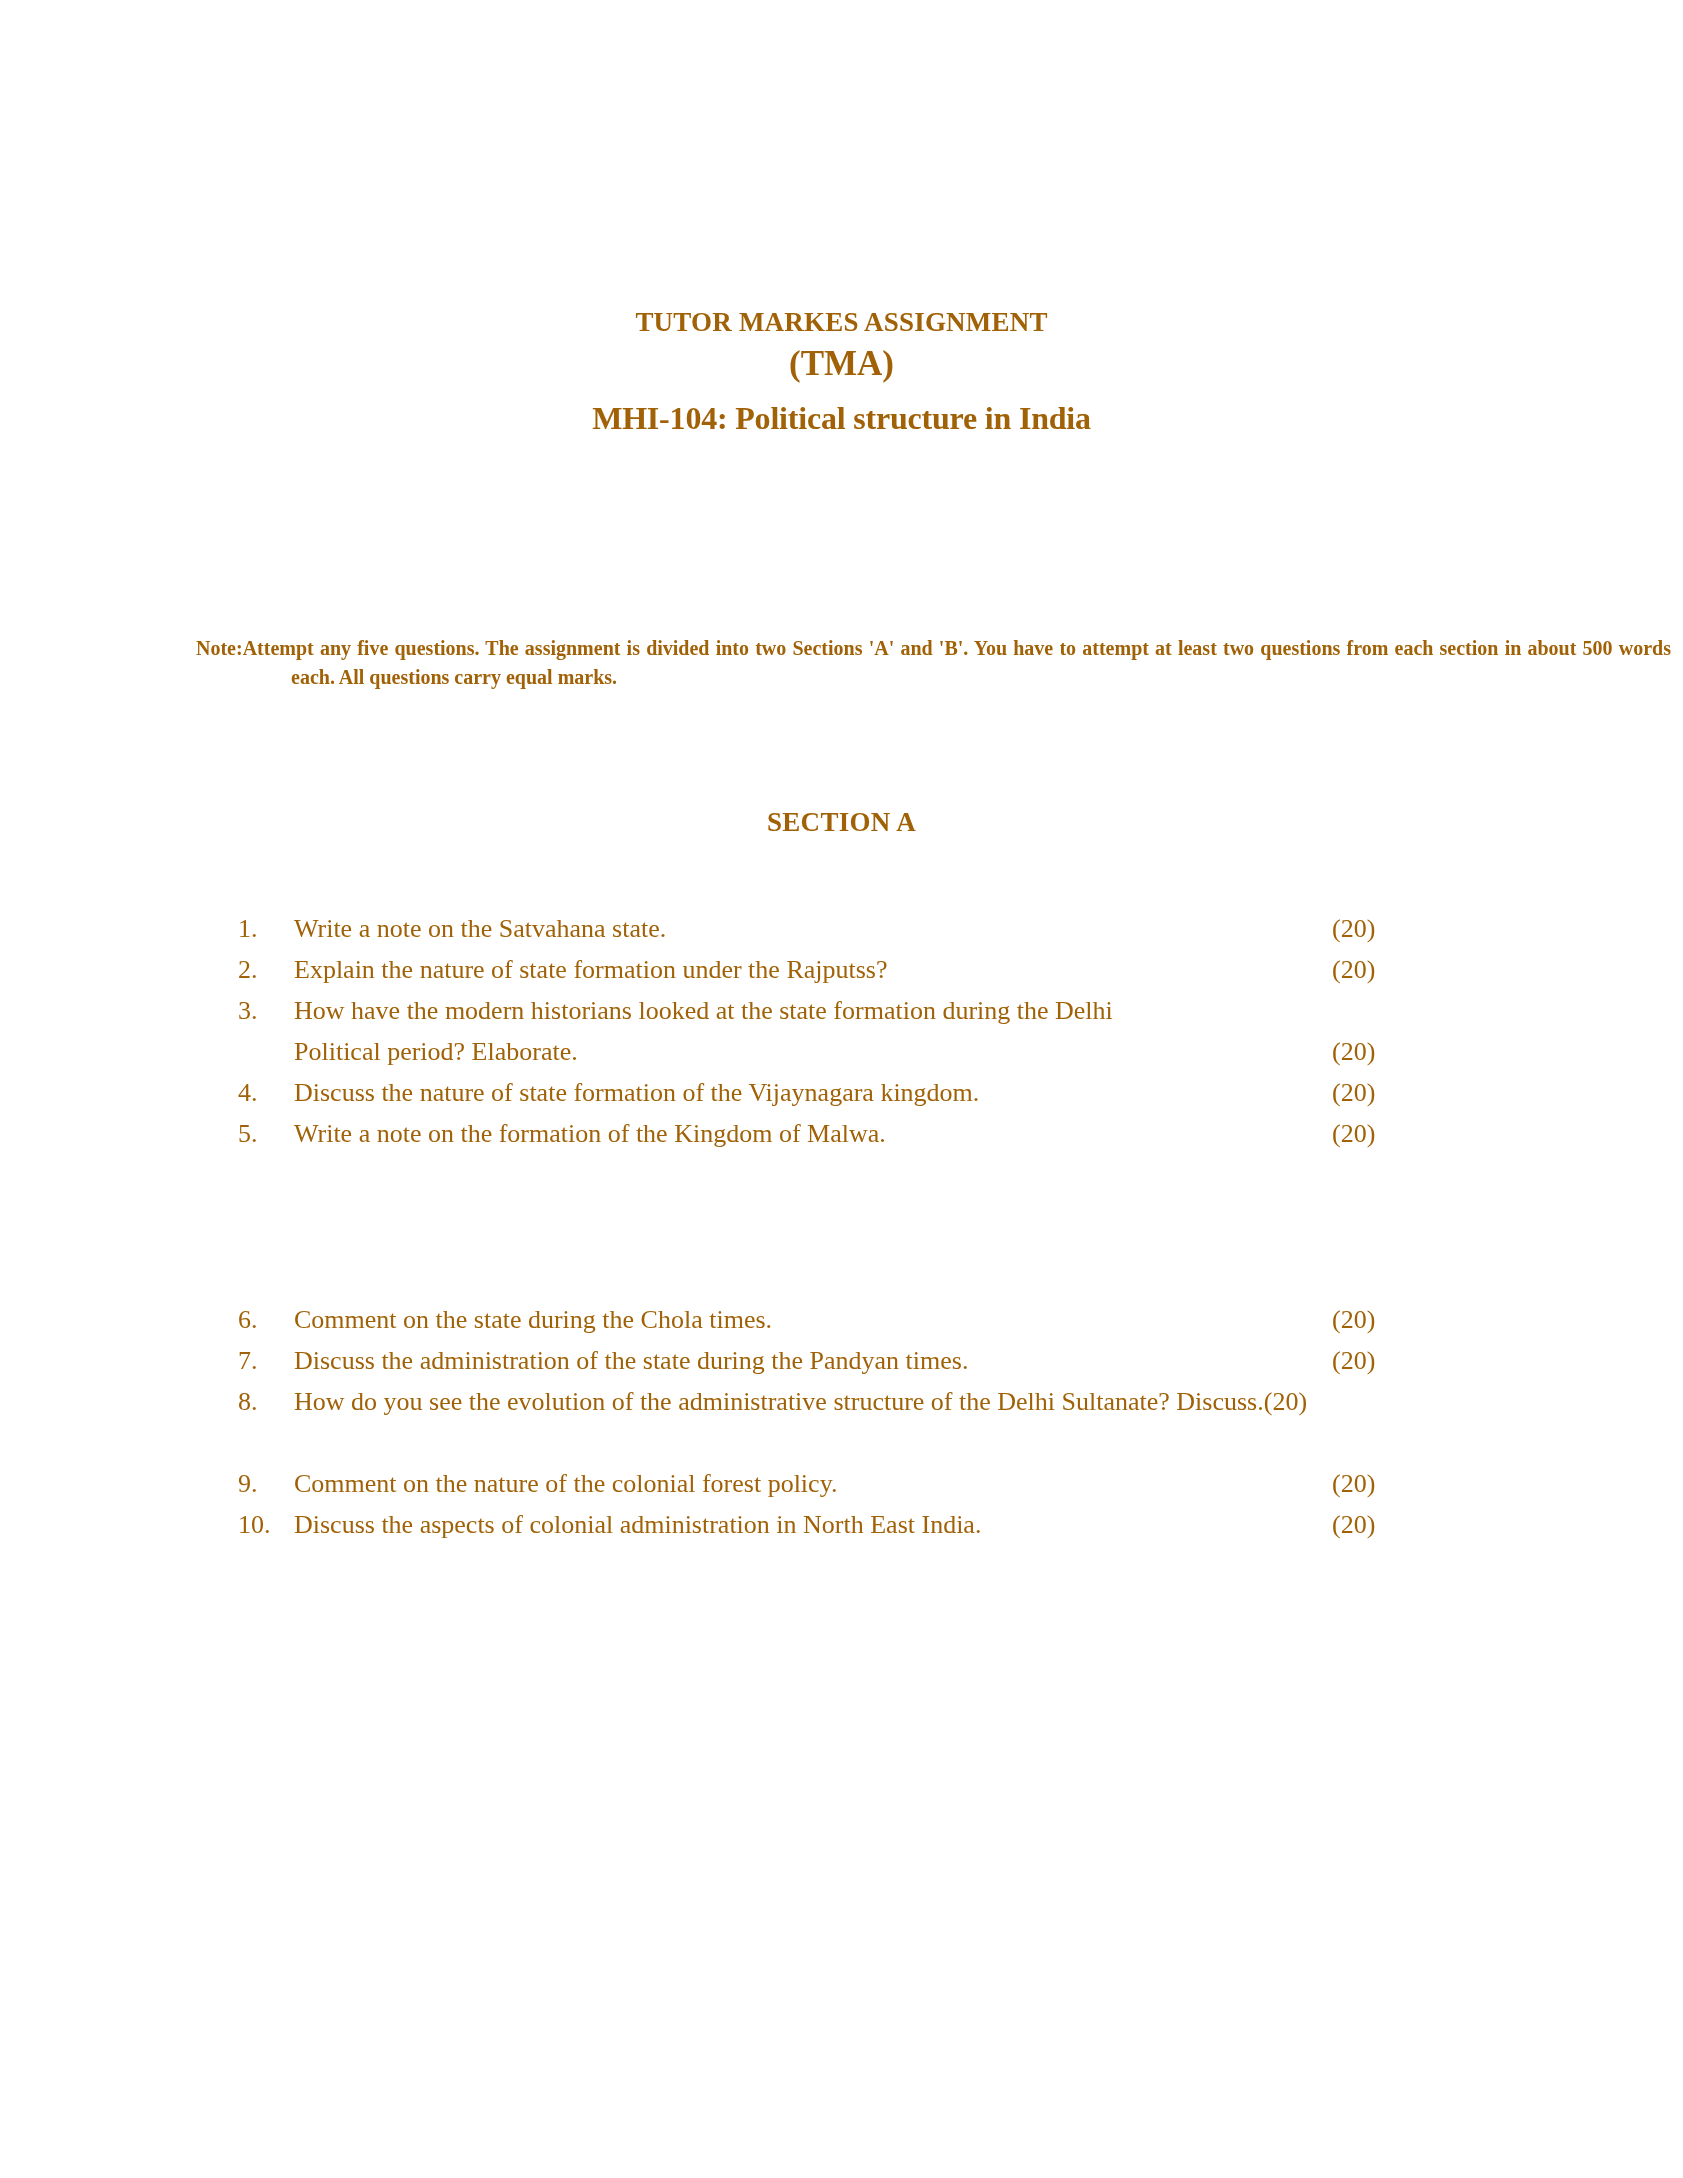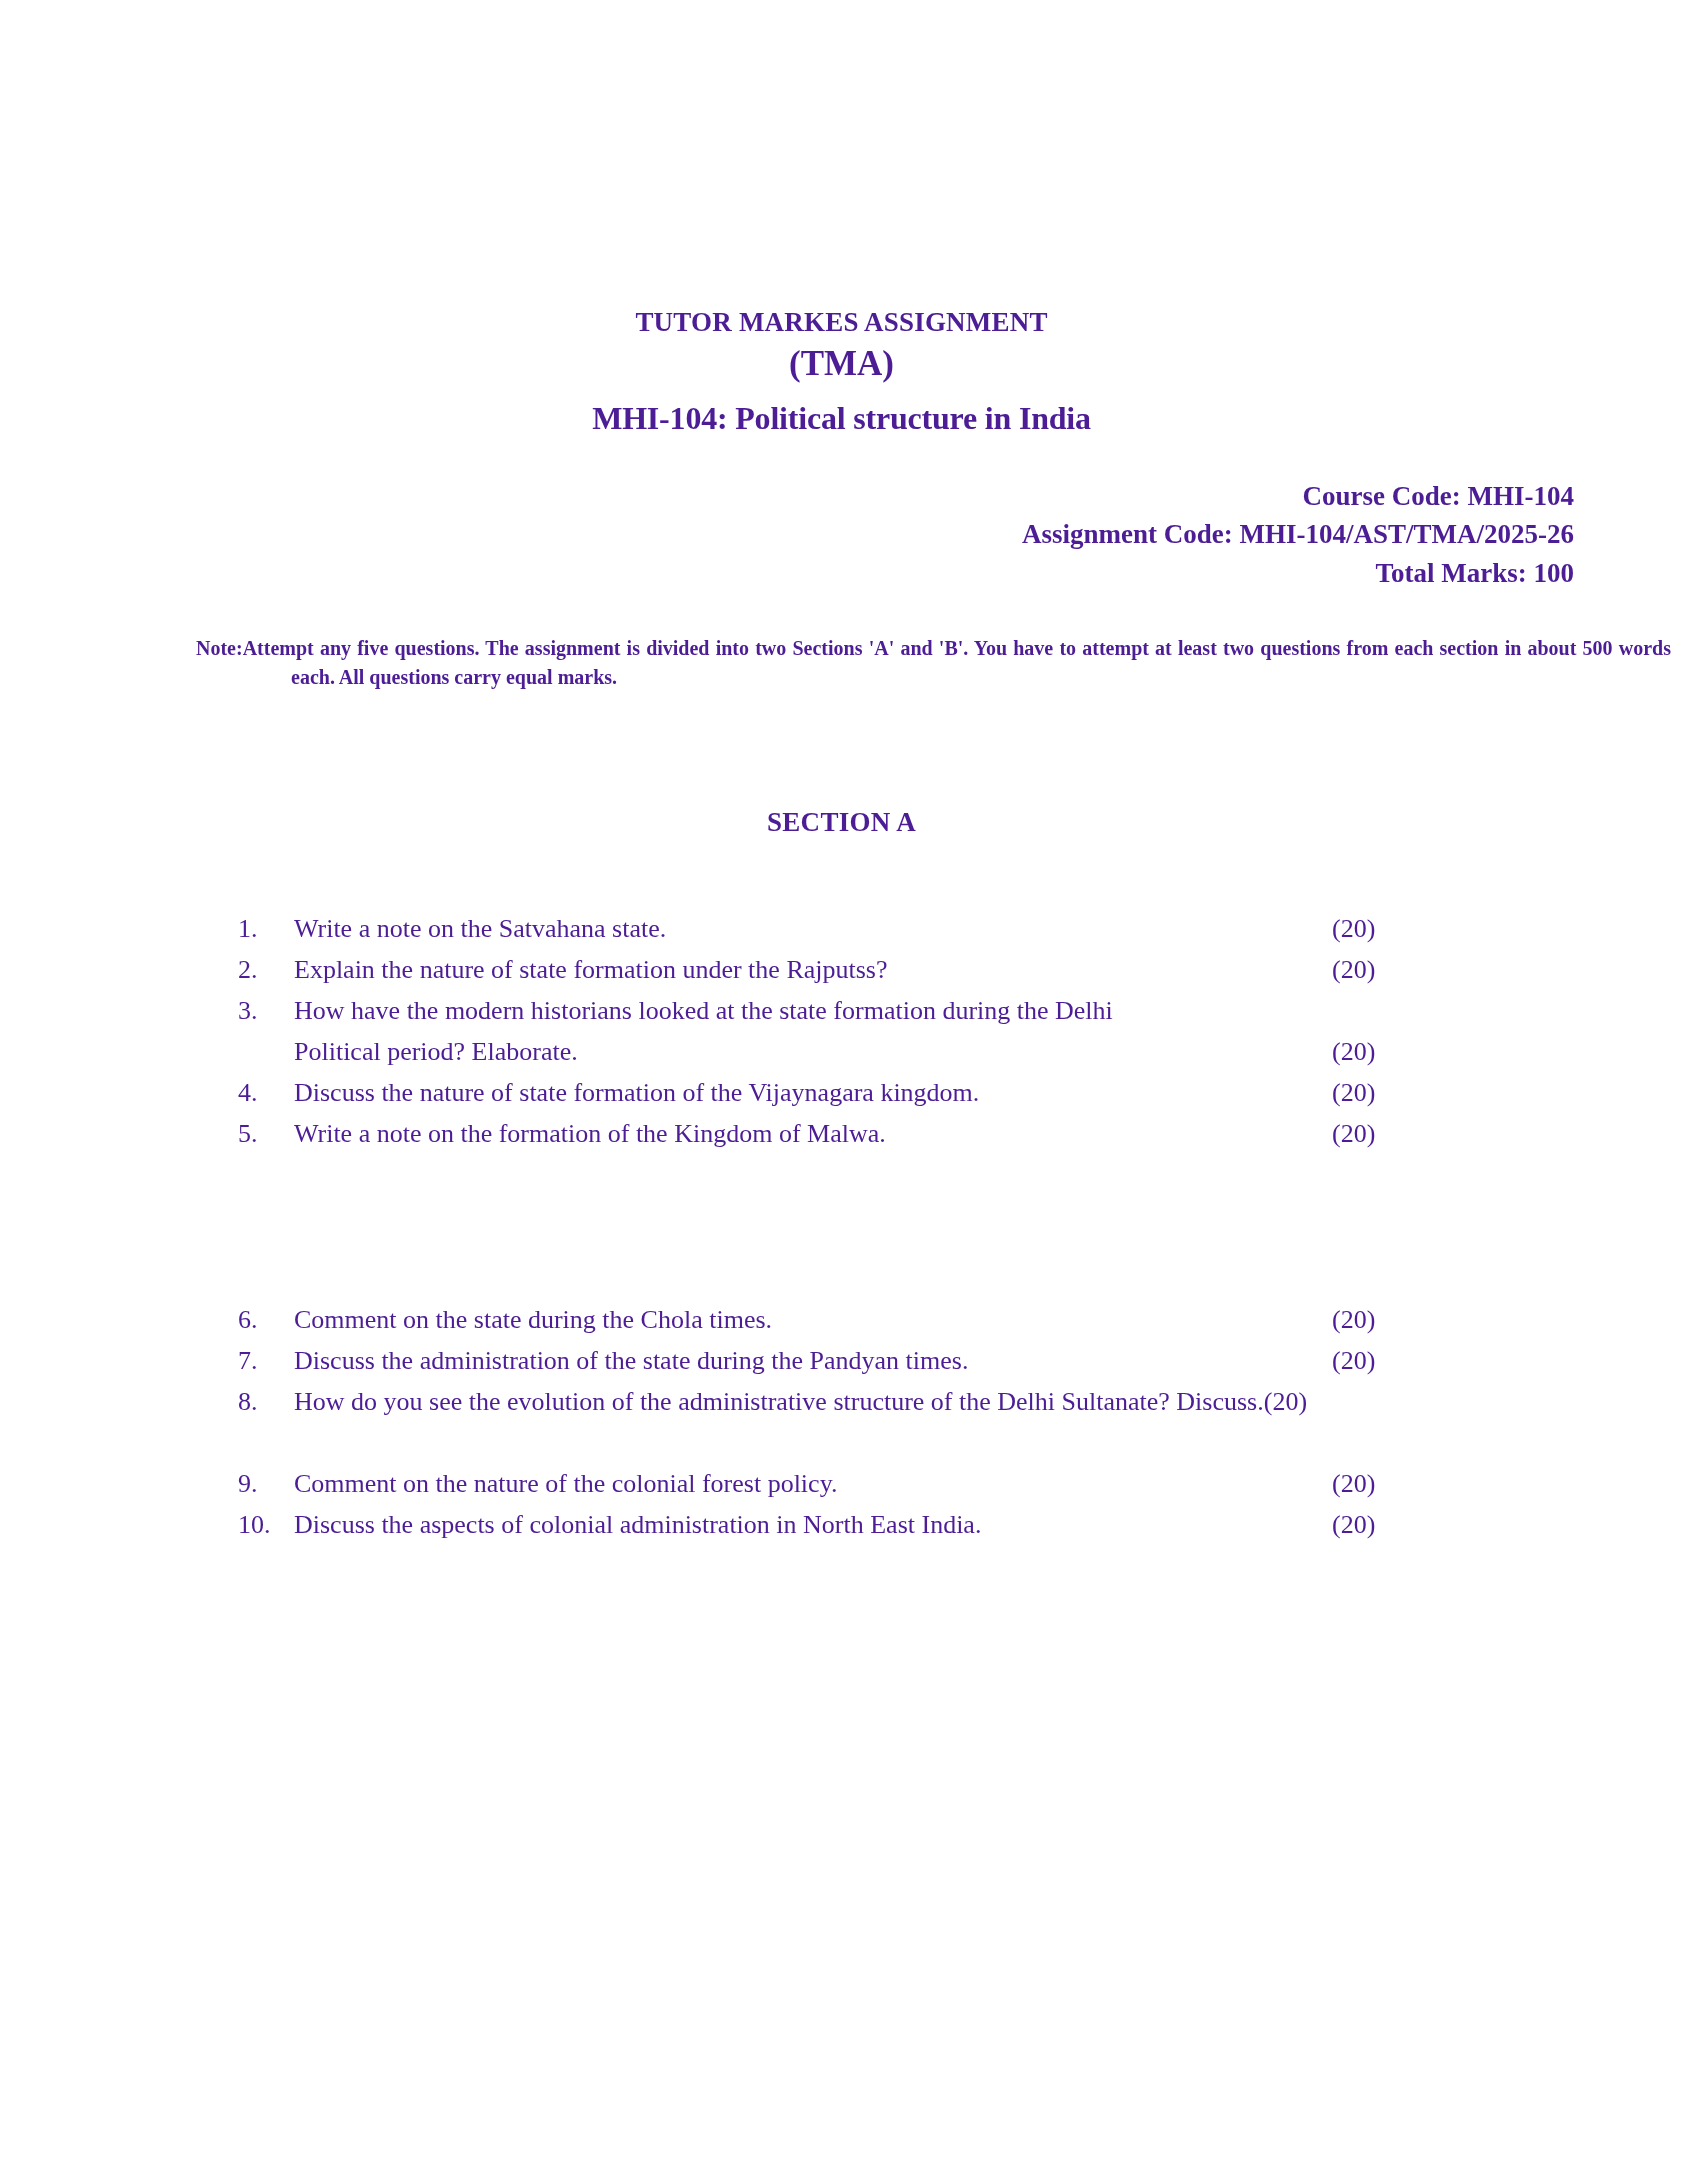--- a/index.html
+++ b/index.html
@@ -7,21 +7,21 @@
     margin: 0;
     padding: 0;
     background: #ffffff;
   }
   .page {
     position: relative;
     width: 1683px;
     height: 2178px;
     background: #ffffff;
     font-family: "Liberation Serif", "DejaVu Serif", serif;
-    color: #4c1d95;
+    color: #a16207;
     overflow: hidden;
   }
 
   
   .header {
     position: absolute;
     top: 307px;
     left: 0;
     width: 1683px;
     text-align: center;
@@ -133,25 +133,20 @@
 <body>
 
 <div class="page">
 
   <div class="header">
     <div class="header-line1">TUTOR MARKES ASSIGNMENT</div>
     <div class="header-line2">(TMA)</div>
     <div class="header-title">MHI-104: Political structure in India</div>
   </div>
 
-  <div class="codeblock">
-    <div>Course Code: MHI-104</div>
-    <div>Assignment Code: MHI-104/AST/TMA/2025-26</div>
-    <div>Total Marks: 100</div>
-  </div>
 
   <div class="note">Note:Attempt any five questions. The assignment is divided into two Sections 'A' and 'B'.  You have to attempt at least two questions from each section in about 500 words each.  All questions carry equal marks.</div>
 
   <div class="section-heading" id="section-a-heading">SECTION A</div>
 
   <div class="qlist" id="section-a-list">
       <div class="qrow">
         <span class="qnum">1.</span>
         <span class="qtext">Write a note on the Satvahana state.</span>
         <span class="qmarks">(20)</span>

